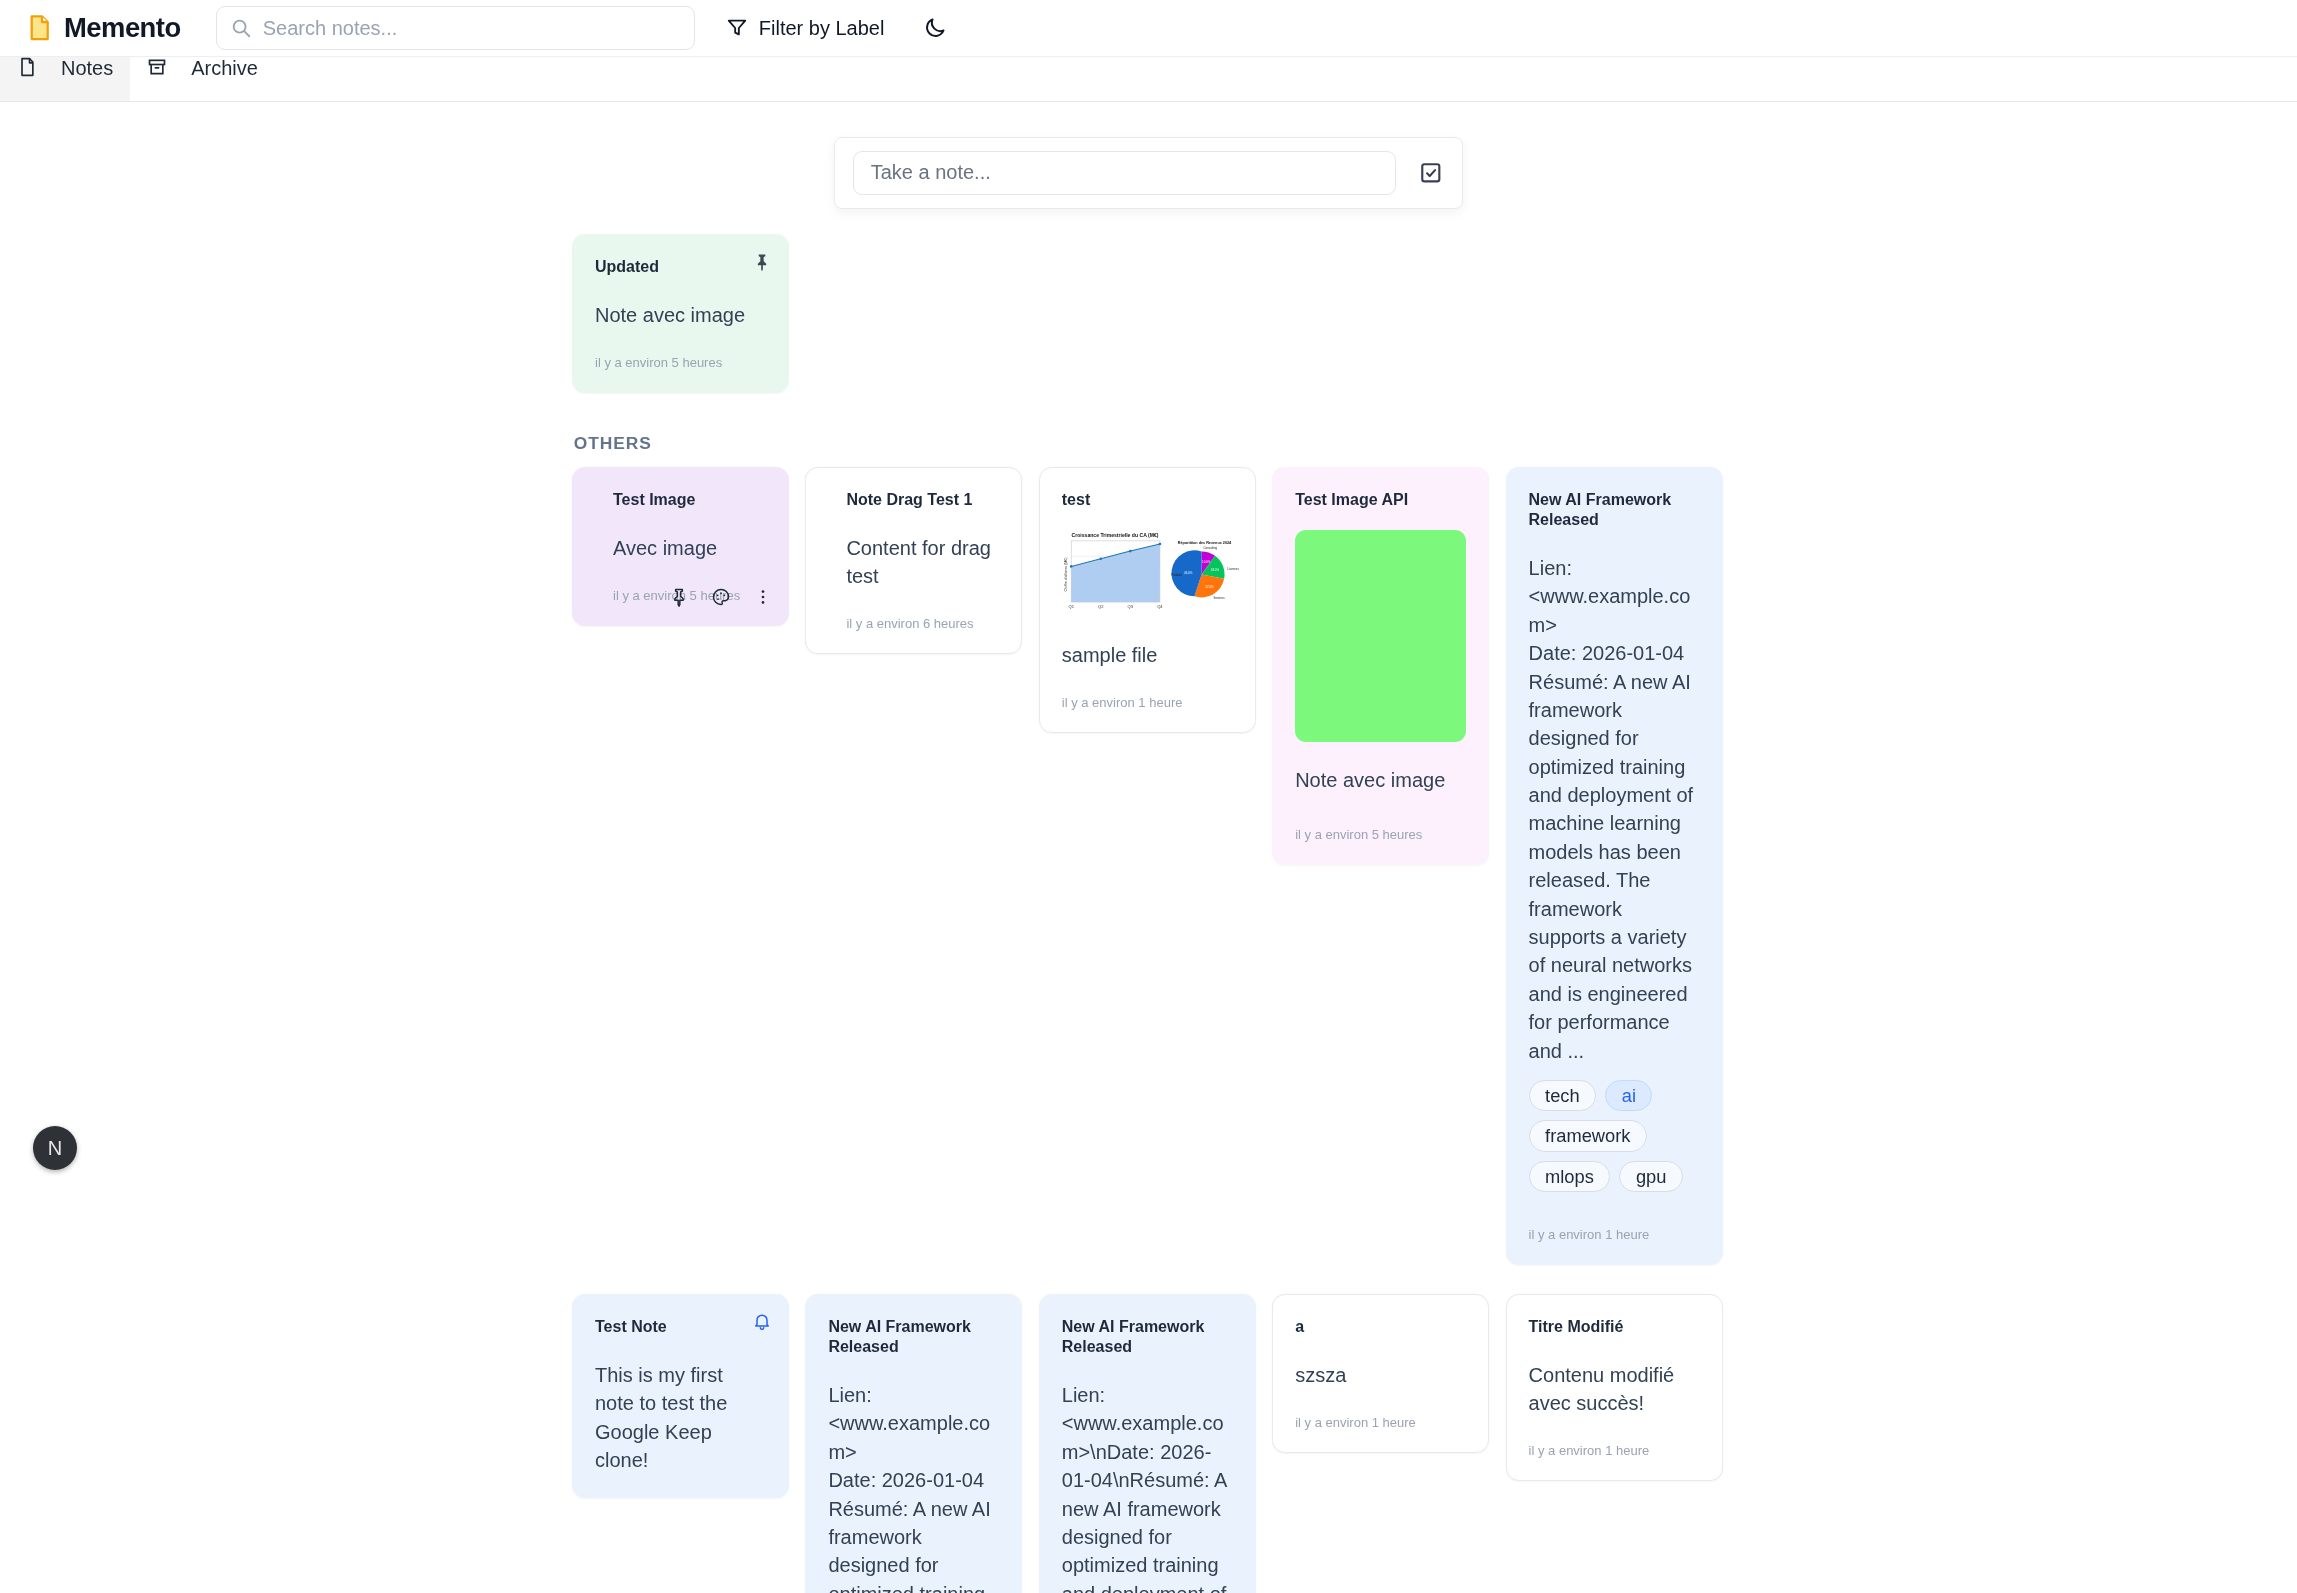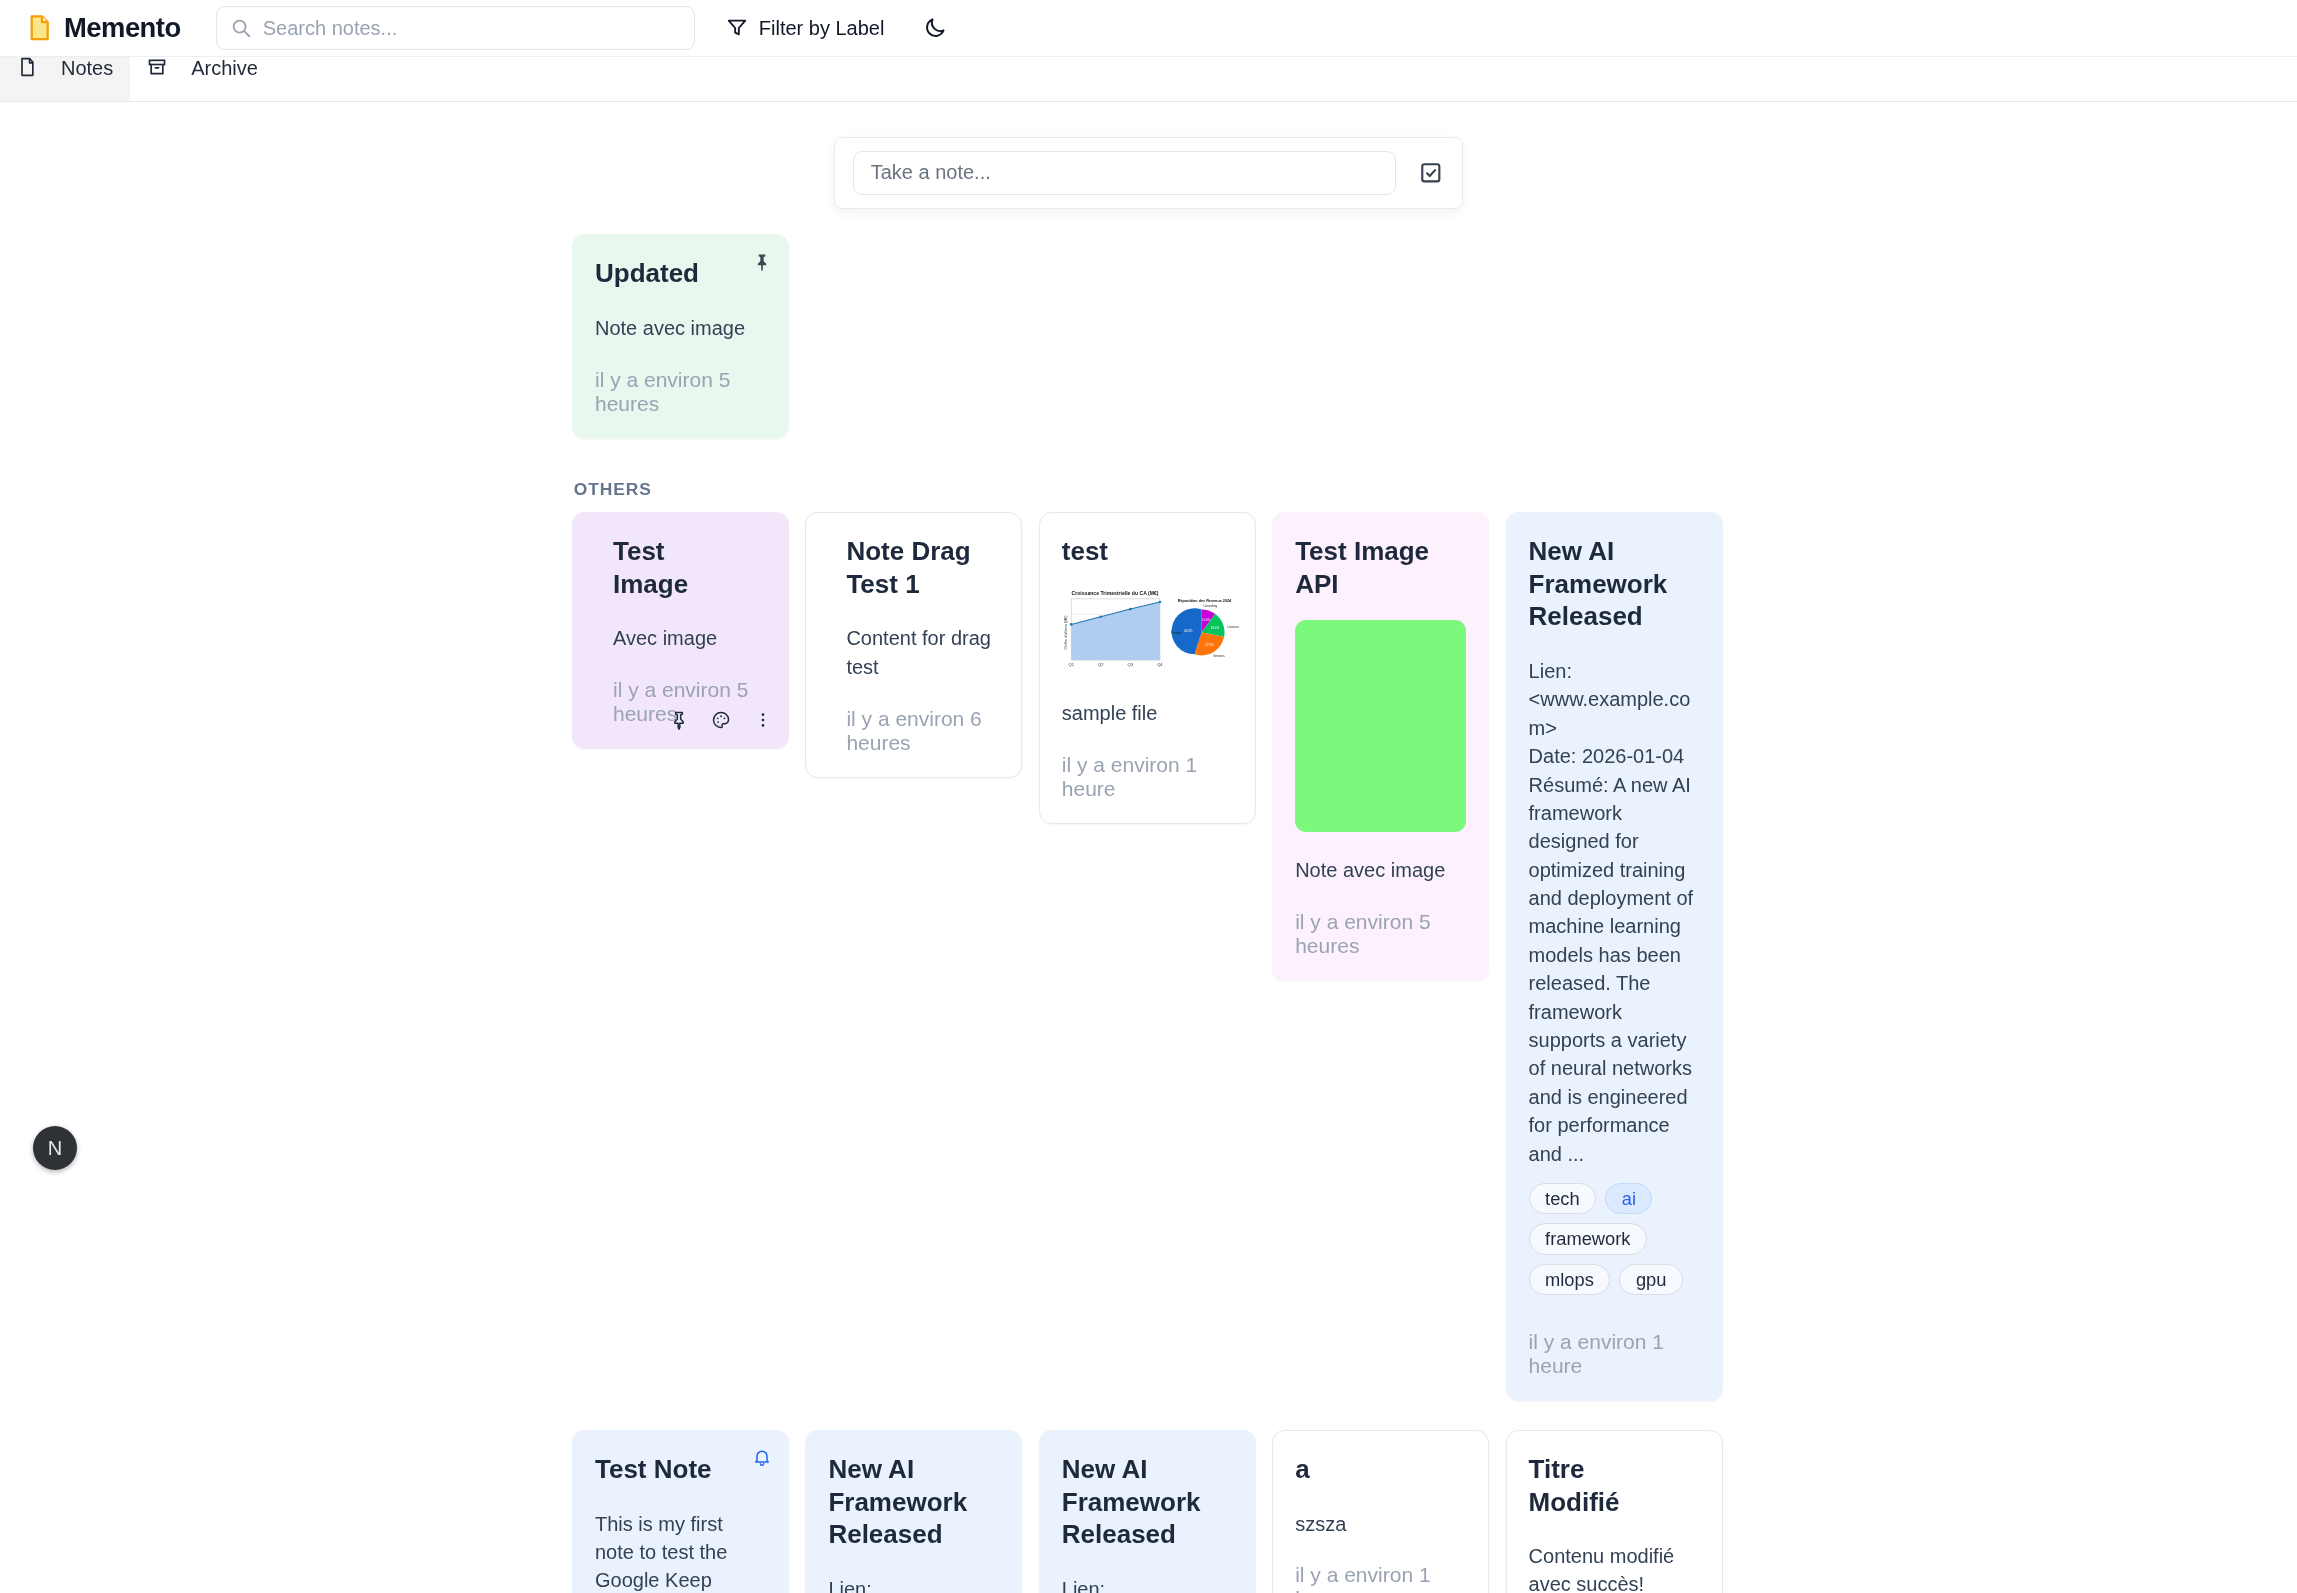--- a/index.html
+++ b/index.html
@@ -32,23 +32,23 @@
   .content { width:1153px; margin:0 auto; }
   .section-label { font-size:17.4px; font-weight:700; letter-spacing:0.9px; color:#64748b; margin:24px 0 12.8px 1.8px; }
   .grid { display:grid; grid-template-columns:repeat(5,217px); column-gap:16.4px; row-gap:29px; align-items:start; }
 
   
   .card { position:relative; width:217px; border-radius:12.8px; border:0.9px solid #e7e9ee; background:#fff; padding:22px; display:flex; flex-direction:column; box-shadow:0 0.9px 1.8px rgba(0,0,0,.04); cursor:pointer; }
   .card.mint { background:#e8f8ee; border-color:#e8f8ee; }
   .card.lavender { background:#f2e6fa; border-color:#f2e6fa; }
   .card.pink { background:#fcf1fc; border-color:#fcf1fc; }
   .card.blue { background:#eaf2fd; border-color:#eaf2fd; }
-  .card-title { font-size:26px; font-weight:600; color:#1e293b; line-height:1.25; padding-right:25.6px; }
+  .card-title { font-size:16px; font-weight:600; color:#1e293b; line-height:1.25; padding-right:25.6px; }
   .card-body { font-size:20px; color:#334155; line-height:1.42; margin-top:24px; white-space:pre-line; overflow-wrap:break-word; }
-  .card-ts { font-size:21px; color:#9aa3b2; margin-top:auto; padding-top:25.6px; }
+  .card-ts { font-size:13px; color:#9aa3b2; margin-top:auto; padding-top:25.6px; }
   .corner-icon { position:absolute; top:16.4px; right:16.4px; }
   .hover-icons { position:absolute; right:14.6px; bottom:18.3px; display:flex; gap:22px; align-items:center; }
   .hover-icons svg { display:block; }
 
   .tagrow { margin-top:15px; display:flex; flex-wrap:wrap; }
   .tag { display:inline-block; border:0.9px solid #d8dde6; border-radius:913px; padding:3.7px 15.5px; font-size:18.3px; color:#1e293b; margin:0 9.1px 9.1px 0; background:rgba(255,255,255,.55); }
   .tag.ai { background:#dbeafe; color:#2563eb; border-color:#c3dafc; }
 
   .img-green { height:212px; border-radius:11px; background:#7cf87c; margin-top:20px; }
   .charts { display:flex; gap:5.5px; margin-top:16.4px; align-items:flex-start; }

